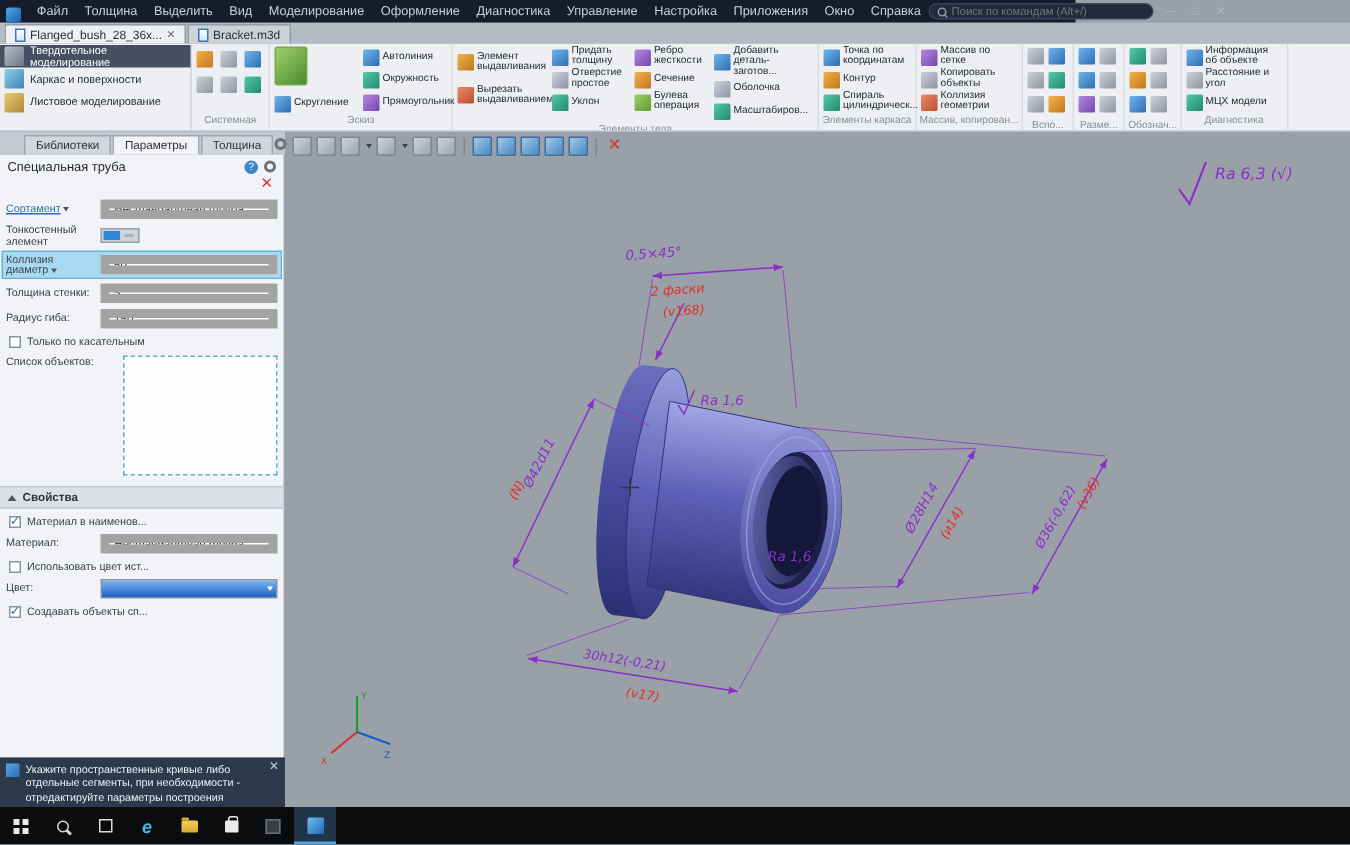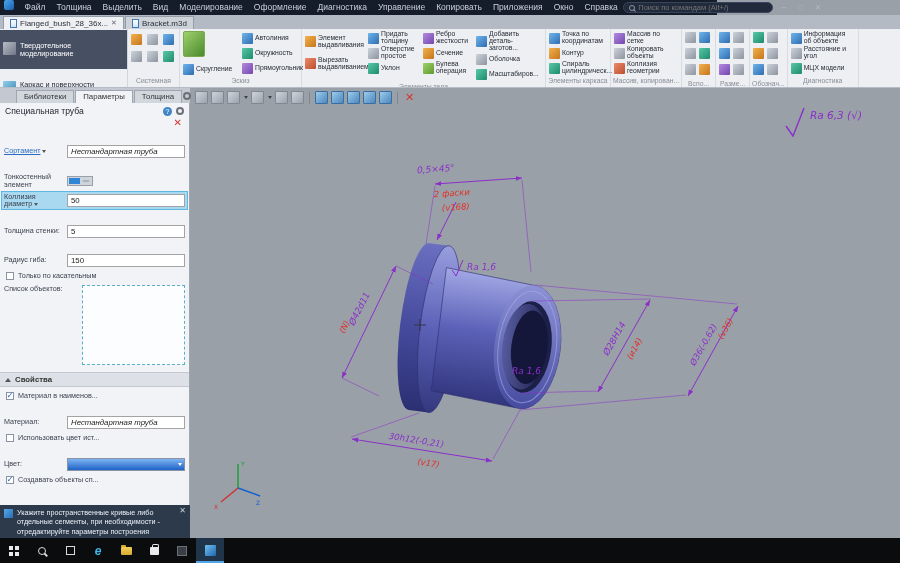--- a/index.html
+++ b/index.html
@@ -1,41 +1,41 @@
 <!DOCTYPE html>
 <html><head>
 <meta charset="utf-8">
 <style>
 *{margin:0;padding:0;box-sizing:border-box}
 html,body{width:900px;height:563px}
 body{font-family:"Liberation Sans","DejaVu Sans",sans-serif;position:relative;background:#9aa0a8;overflow:hidden;font-size:9px}
 
 
-.menubar{position:absolute;top:0;left:0;width:717px;height:15px;background:#161d2a;display:flex;align-items:flex-start;color:#c9d0db;z-index:30}
+.menubar{position:absolute;top:0;left:0;width:717px;height:15px;background:#161d2a;display:flex;align-items:flex-end;color:#c9d0db;z-index:30}
 .logo{width:10px;height:10px;margin:0 5px 0 4px;border-radius:2px;background:linear-gradient(135deg,#49a7f0,#1b5fae);flex:none}
 .menu-item{padding:0 5.5px;font-size:8.5px;line-height:15px;white-space:nowrap}
 .mb-right{margin-left:auto;display:flex;align-items:center;gap:2px}
 .search-box{display:flex;align-items:center;gap:3px;width:150px;height:11px;background:#222b3c;border:1px solid #39445c;border-radius:6px;padding:0 5px}
 .search-box input{flex:1;background:transparent;border:none;outline:none;color:#8d97a9;font-size:7.5px;font-family:inherit;min-width:0}
 .mag{width:6px;height:6px;border:1px solid #8d97a9;border-radius:50%;position:relative;flex:none}
 .mag::after{content:"";position:absolute;width:3px;height:1px;background:#8d97a9;right:-2px;bottom:-1px;transform:rotate(45deg)}
 .winctl{display:flex}
 .winctl span{width:17px;text-align:center;font-size:8px;line-height:15px;color:#aeb6c4}
 
 
 .tabbar{position:absolute;top:15px;left:0;width:900px;height:14px;background:#b4bac4;display:flex;align-items:flex-end;padding-left:3px;z-index:29}
 .dtab{display:flex;align-items:center;gap:3px;height:13px;padding:0 6px;font-size:8px;color:#2a2f38;background:#cdd2d9;border:1px solid #949ca8;border-bottom:none;margin-right:1px}
 .dtab.active{background:#eef0f3}
 .docicon{width:7px;height:9px;background:linear-gradient(#ffffff,#cfe4f7);border:1px solid #3f77b5;flex:none}
 .tclose{font-size:7px;color:#667}
 
 
 .ribbon{position:absolute;top:29px;left:0;width:900px;height:59px;background:#edeff2;border-bottom:1px solid #b6bcc6;display:flex;z-index:28;overflow:hidden}
 .modes{width:128px;flex:none;border-right:1px solid #d2d6dc;display:flex;flex-direction:column;padding:1px 0 11px}
-.mode{flex:1;display:flex;gap:4px;padding:12px 3px;font-size:7.3px;line-height:1.05;color:#272c36}
+.mode{flex:1;display:flex;align-items:center;gap:4px;padding:0 3px;font-size:7.3px;line-height:1.05;color:#272c36}
 .mode.active{background:#475062;color:#fff}
 .micon{width:13px;height:13px;flex:none;border-radius:1px}
 .mi1{background:linear-gradient(135deg,#b8bdc6,#6f7686)}
 .mi2{background:linear-gradient(135deg,#8fd0e8,#3f85b5)}
 .mi3{background:linear-gradient(135deg,#e8c86a,#b5883f)}
 .rgroup{flex:none;border-right:1px solid #d8dbe0;display:flex;flex-direction:column}
 .gbody{flex:1;display:flex;gap:3px;padding:2px 3px 0}
 .glabel{height:11px;line-height:10px;text-align:center;font-size:6.8px;color:#878d97;white-space:nowrap;overflow:hidden;padding:0 2px}
 .rcol{display:flex;flex-direction:column;gap:1px}
 .ritem{display:flex;align-items:center;gap:2px;min-height:14px;font-size:6.8px;line-height:1.02;color:#272c36}
@@ -57,25 +57,25 @@
 .ptab.active{background:#f2f3f6}
 .ptgear{margin-left:auto;margin-right:4px;width:8px;height:8px;border:2px solid #6a7078;border-radius:50%;margin-bottom:3px;flex:none}
 
 
 .panel{position:absolute;top:103px;left:0;width:190px;height:402px;background:#f2f3f6;border-right:1px solid #9fa6b1;color:#2c3038;overflow:hidden;z-index:26}
 .phead{display:flex;align-items:center;padding:3px 5px 1px;font-size:8.6px;color:#1d222b}
 .hicons{margin-left:auto;display:flex;gap:4px;align-items:center}
 .qicon{width:9px;height:9px;border-radius:50%;background:#3f85c8;color:#fff;font-size:7px;line-height:9px;text-align:center;flex:none}
 .closerow{display:flex;justify-content:flex-end;padding:1px 7px}
 .redx{color:#d6362c;font-size:10px;font-weight:bold;line-height:10px}
-.prow{display:flex;align-items:center;gap:3px;margin:15px 4px 0;min-height:14px}
+.prow{display:flex;align-items:center;gap:3px;margin:3px 4px 0;min-height:14px}
 .plabel{width:60px;flex:none;font-size:7.2px;line-height:1.08;color:#3c4250}
 .lk{color:#2a6cc4;text-decoration:underline}
 .dcaret{display:inline-block;width:0;height:0;border-left:2.5px solid transparent;border-right:2.5px solid transparent;border-top:3.5px solid #555;margin-left:2px;vertical-align:middle}
-.pfield{flex:1;height:13px;border:1px solid #a3a3a3;background:#fff;font-size:7.8px;padding:0 3px;font-family:inherit;color:#222;outline:none;min-width:0}
+.pfield{flex:1;height:13px;border:6px solid #a3a3a3;background:#fff;font-size:7.8px;padding:0 3px;font-family:inherit;color:#222;outline:none;min-width:0}
 .it{font-style:italic}
 .prow.hl{background:#a8d9f0;outline:1px solid #5fb6e0;margin:3px 2px 0;padding:1px 2px}
 .toggle{width:26px;height:10px;background:#cfd4db;border:1px solid #98a0ac;position:relative;flex:none}
 .toggle i{position:absolute;left:1px;top:1px;width:11px;height:6px;background:#2f86d6}
 .toggle::after{content:"";position:absolute;right:3px;top:3px;width:6px;height:2px;background:#aab2bd}
 .cbrow{display:flex;align-items:center;gap:4px;margin:4px 6px 0;font-size:7.2px;color:#3c4250}
 .cb{width:8px;height:8px;border:1px solid #8b93a2;background:#fff;position:relative;flex:none}
 .cb.on::after{content:"✓";position:absolute;left:-0.5px;top:-2.5px;font-size:8.5px;color:#2f6fc0;font-weight:bold}
 .objrow{display:flex;align-items:flex-start;gap:18px;margin:5px 4px 0}
 .objbox{flex:1;height:80px;border:1px dashed #5ab0c8;background:#fbfdfe}
@@ -137,21 +137,21 @@
 <div class="menubar">
   <span class="logo"></span>
   <span class="menu-item">Файл</span>
   <span class="menu-item">Толщина</span>
   <span class="menu-item">Выделить</span>
   <span class="menu-item">Вид</span>
   <span class="menu-item">Моделирование</span>
   <span class="menu-item">Оформление</span>
   <span class="menu-item">Диагностика</span>
   <span class="menu-item">Управление</span>
-  <span class="menu-item">Копировать</span>
+  <span class="menu-item">Настройка</span>
   <span class="menu-item">Приложения</span>
   <span class="menu-item">Окно</span>
   <span class="menu-item">Справка</span>
   <div class="mb-right">
     <div class="search-box">
       <span class="mag"></span>
       <input placeholder="Поиск по командам (Alt+/)" style="">
     </div>
     <div class="winctl">
       <span>─</span>

